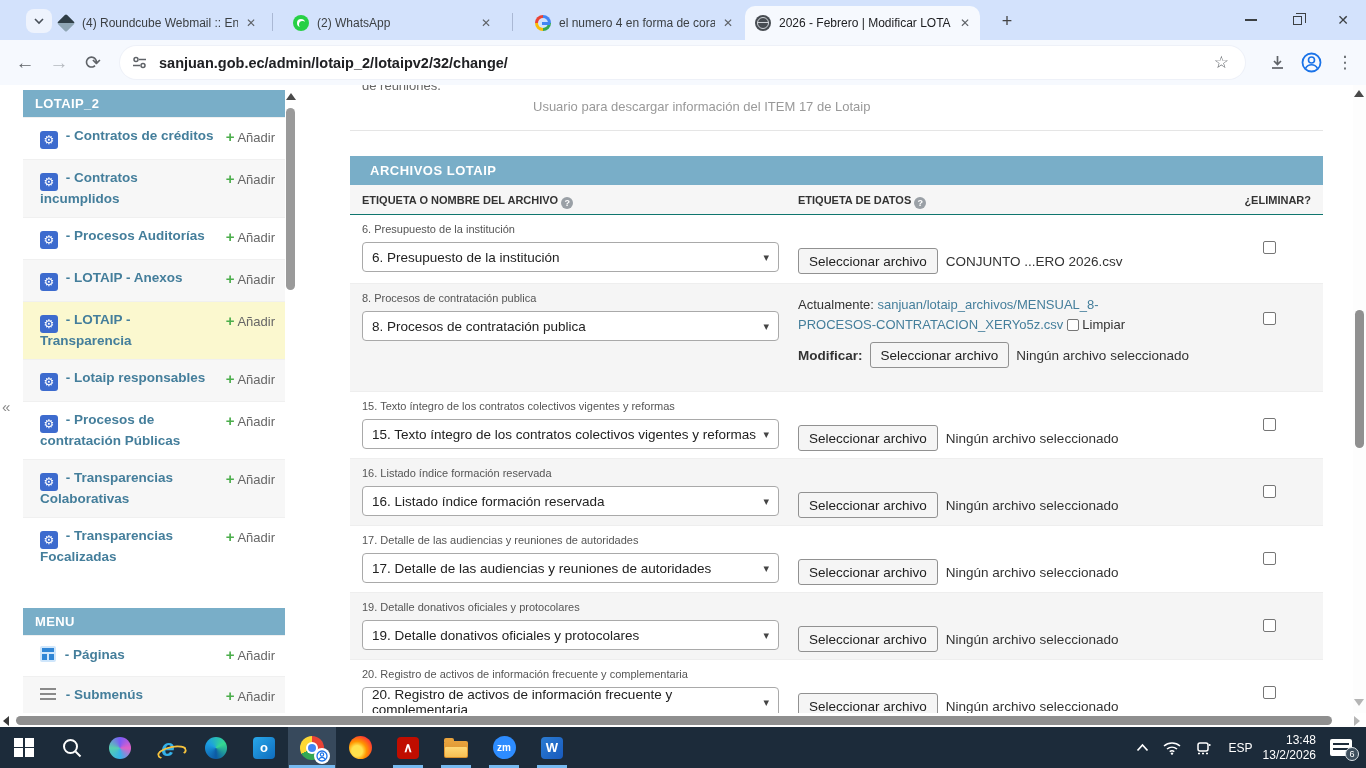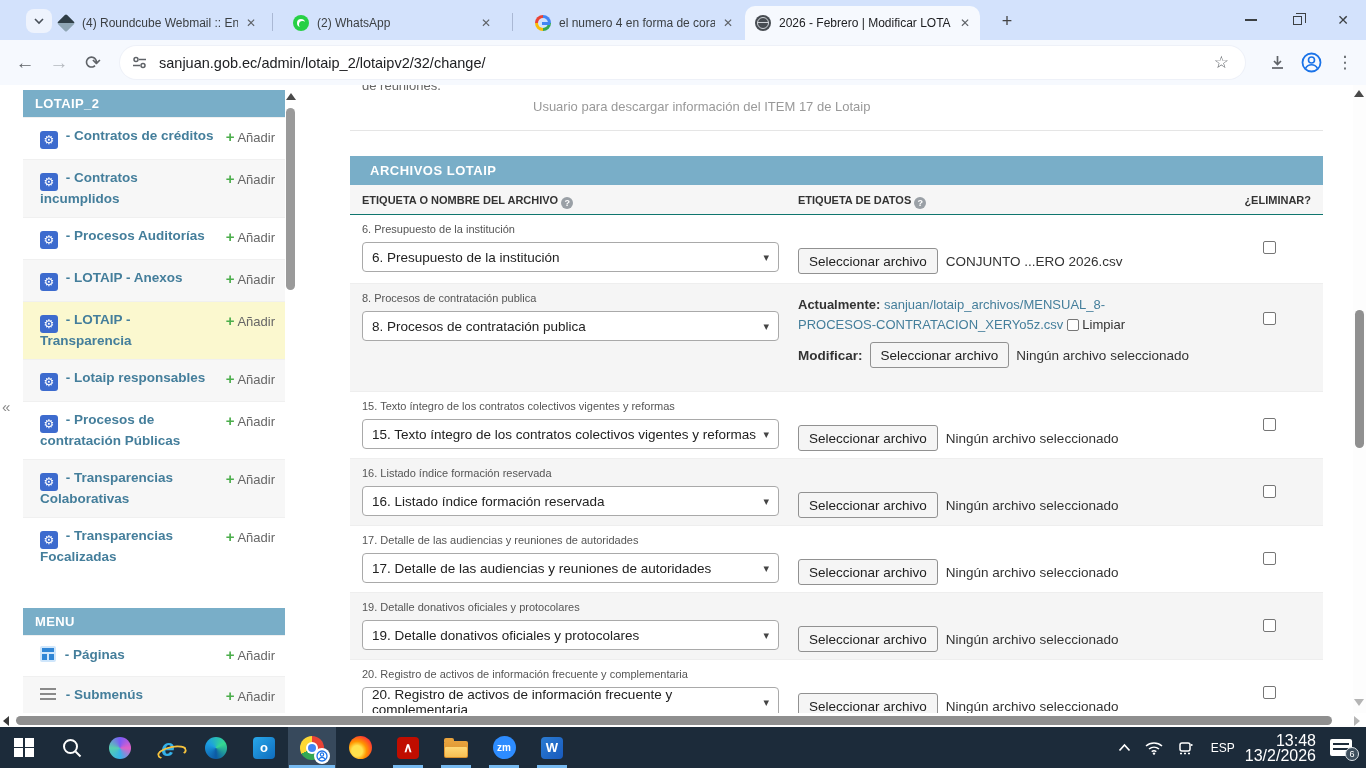--- a/index.html
+++ b/index.html
@@ -36,21 +36,21 @@
   .restore::before { content:""; position:absolute; top:-4px; left:2.5px; width:9px; height:9px;
                      border-top:1.3px solid #3c4043; border-right:1.3px solid #3c4043; }
 
   
   .toolbar { position:relative; height:45px; background:#f6f9fe; display:flex; align-items:center; }
   .navbtn { font-size:19px; color:#5f6368; width:34px; text-align:center; }
   .navbtn.disabled { color:#b4b8be; }
   .urlpill { position:absolute; left:120px; top:6px; width:1125px; height:33px; background:#fff; border-radius:17px;
              display:flex; align-items:center; padding:0 12px; box-shadow:0 0 0 1px #eef1f8; }
   .tuneicon { margin-right:12px; display:flex; }
-  .urltext { font-size:14.5px; color:#202124; flex:1; }
+  .urltext { font-size:14.5px; color:#202124; flex:1;font-weight:bold; }
   .star { font-size:17px; color:#5f6368; margin-right:4px; }
   .tb-ic { width:34px; display:flex; justify-content:center; align-items:center; color:#5f6368; }
   .toolbar-right { position:absolute; right:4px; top:0; height:45px; display:flex; align-items:center; }
   .dots { font-size:17px; color:#5f6368; }
 
   
   .content { position:relative; height:628px; background:#fff; overflow:hidden; }
 
   
   .sidebar { position:absolute; left:23px; top:5px; width:262px; font-size:13.5px; }
@@ -95,21 +95,21 @@
                display:flex; align-items:center; padding:0 9px; font-size:13.5px; color:#222; }
   .selectbox .chev { margin-left:auto; font-size:11px; color:#444; }
   .cell-mid { font-size:13.5px; color:#333; }
   .cell-mid.plain { margin-top:25px; display:flex; align-items:center; gap:8px; }
   .filebtn { font-family:"Liberation Sans",sans-serif; font-size:13.5px; color:#222; background:#f5f5f5;
              border:1px solid #919191; border-radius:3px; padding:3px 10px; height:26px; white-space:nowrap; }
   .status { white-space:nowrap; }
   .delcb { position:absolute; right:47px; top:26px; width:13px; height:13px; appearance:none; border:1.4px solid #767676;
            border-radius:2px; background:#fff; }
   .row8mid { margin-top:3px; max-width:360px; font-size:13px; line-height:20px; color:#333; }
-  .row8mid b { font-weight:bold; }
+  .row8mid b { font-weight:normal; }
   .filelink { color:#447e9b; text-decoration:none; overflow-wrap:anywhere; }
   .inlinecb { width:12px; height:12px; appearance:none; border:1.4px solid #767676; border-radius:2px; background:#fff;
               vertical-align:-2px; margin:0 3px 0 4px; }
   .modline { margin-top:7px; display:flex; align-items:center; gap:7px; white-space:nowrap; }
 
   
   .vscroll { position:absolute; right:0; top:0; width:13px; height:628px; background:#fdfdfd; }
   .vscroll .arrow-up { position:absolute; left:1px; top:5px; }
   .vscroll .arrow-dn { position:absolute; left:1px; top:614px; }
   .v-thumb { position:absolute; left:2px; top:225px; width:9px; height:138px; background:#909090; border-radius:5px; }
@@ -142,21 +142,21 @@
   .ic-firefox { width:23px; height:23px; border-radius:50%; background:radial-gradient(circle at 35% 65%,#ffe14d 0 25%,#ff9500 45%,#ff3b30 75%,#b5007f 100%); }
   .ic-acrobat { width:22px; height:22px; border-radius:4px; background:#c00d00; color:#fff; display:flex; align-items:center; justify-content:center; font-size:13px; font-weight:bold; }
   .ic-folder { position:relative; width:24px; height:17px; margin-top:3px; background:linear-gradient(#e8a33d,#d98f2b); border-radius:2px; }
   .ic-folder::before { content:""; position:absolute; top:-3px; left:0; width:10px; height:4px; background:#e8a33d; border-radius:2px 2px 0 0; }
   .ic-folder::after { content:""; position:absolute; left:1px; right:1px; bottom:1px; height:10px; background:linear-gradient(#ffd977,#f7bf53); border-radius:1px; }
   .ic-zoom { width:23px; height:23px; border-radius:50%; background:#2d8cff; color:#fff; font-size:10px; font-weight:bold; display:flex; align-items:center; justify-content:center; }
   .ic-word { width:22px; height:22px; border-radius:4px; background:linear-gradient(135deg,#2b7cd3,#185abd); color:#fff; font-weight:bold; font-size:13px; display:flex; align-items:center; justify-content:center; }
   .tray { position:absolute; right:0; top:0; height:41px; display:flex; align-items:center; color:#fff; }
   .tray-ic { margin:0 7px; display:flex; align-items:center; }
   .tray-lang { font-size:12px; margin:0 10px; }
-  .tray-clock { font-size:16px; text-align:right; line-height:15px; margin-right:14px; }
+  .tray-clock { font-size:12px; text-align:right; line-height:15px; margin-right:14px; }
   .tray-notif { position:relative; width:22px; height:17px; background:#fff; border-radius:2px; margin-right:14px; }
   .tray-notif::before { content:""; position:absolute; left:3px; top:4px; right:3px; height:2px; background:#1c2b3a; box-shadow:0 5px 0 #1c2b3a; }
   .notif-badge { position:absolute; right:-7px; bottom:-5px; width:14px; height:14px; background:#3e4f5e; border:1px solid #dfe5ea;
                  border-radius:50%; color:#fff; font-size:9px; display:flex; align-items:center; justify-content:center; }
 </style>
 </head>
 <body>
 
 <div class="stage">
 

